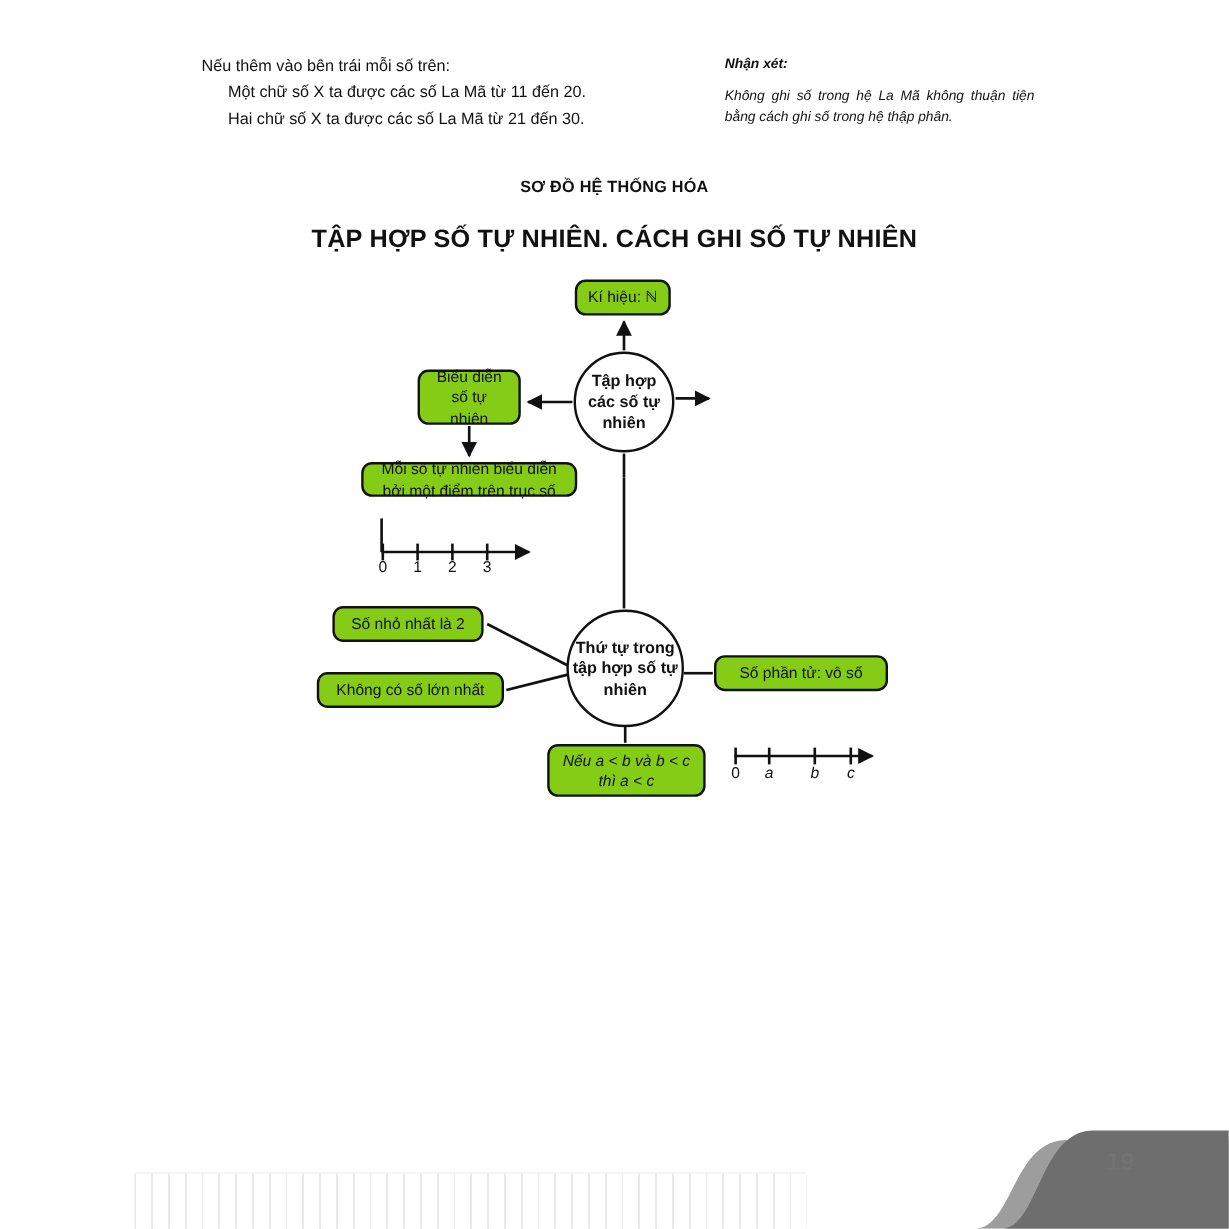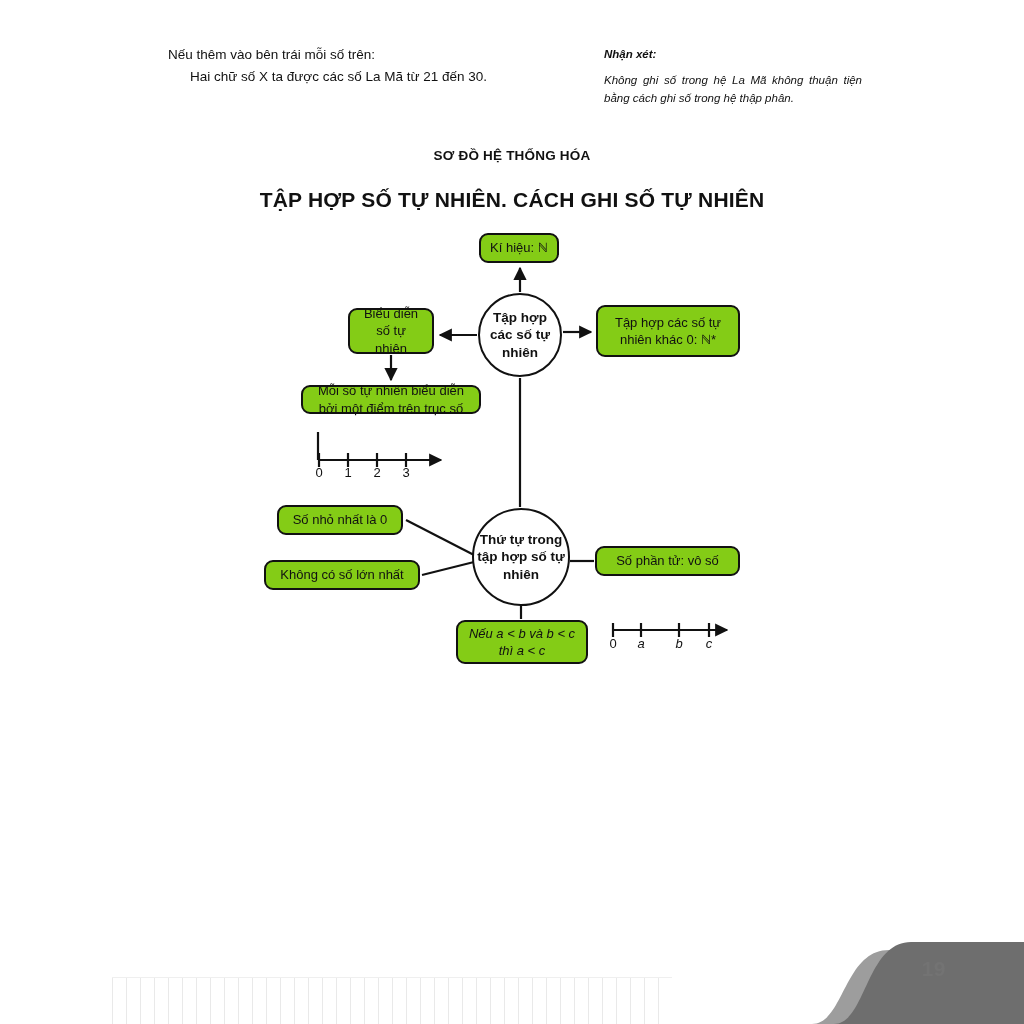--- a/index.html
+++ b/index.html
@@ -192,20 +192,21 @@
     margin-top: 12px;
   }
 </style>
 </head>
 <body>
 
 <div class="page">
 
   <div class="intro">
     <p class="lead">Nếu thêm vào bên trái mỗi số trên:</p>
+    <p class="sub">Một chữ số X ta được các số La Mã từ 11 đến 20.</p>
     <p class="sub">Hai chữ số X ta được các số La Mã từ 21 đến 30.</p>
   </div>
 
   <div class="note">
     <p class="note-title">Nhận xét:</p>
     <p class="note-body">Không ghi số trong hệ La Mã không thuận tiện bằng cách ghi số trong hệ thập phân.</p>
   </div>
 
   <div class="kicker">SƠ ĐỒ HỆ THỐNG HÓA</div>
   <div class="main-title">TẬP HỢP SỐ TỰ NHIÊN. CÁCH GHI SỐ TỰ NHIÊN</div>
@@ -256,25 +257,24 @@
         <line x1="613" y1="623" x2="613" y2="637"></line>
         <line x1="641" y1="623" x2="641" y2="637"></line>
         <line x1="679" y1="623" x2="679" y2="637"></line>
         <line x1="709" y1="623" x2="709" y2="637"></line>
       </g>
     </svg>
 
     <div class="node" id="n-kihieu">Kí hiệu: ℕ</div>
     <div class="circle" id="c-taphop">Tập hợp các số tự nhiên</div>
     <div class="node" id="n-bieudien">Biểu diễn số tự nhiên</div>
-    <div class="node" id="n-khac0">Tập hợp các số tự nhiên khác 0: ℕ*</div>
     <div class="node" id="n-moiso">Mỗi số tự nhiên biểu diễn bởi một điểm trên trục số</div>
 
     <div class="circle" id="c-thutu">Thứ tự trong tập hợp số tự nhiên</div>
-    <div class="node" id="n-nhonhat">Số nhỏ nhất là 0</div>
+    <div class="node" id="n-nhonhat">Số nhỏ nhất là 2</div>
     <div class="node" id="n-lonnhat">Không có số lớn nhất</div>
     <div class="node" id="n-phantu">Số phần tử: vô số</div>
     <div class="node ital" id="n-batcau">Nếu a &lt; b và b &lt; c thì a &lt; c</div>
 
     <div class="numline" id="nl1">
       <span class="lbl" style="left:1px; top:22px;">0</span>
       <span class="lbl" style="left:30px; top:22px;">1</span>
       <span class="lbl" style="left:59px; top:22px;">2</span>
       <span class="lbl" style="left:88px; top:22px;">3</span>
     </div>

